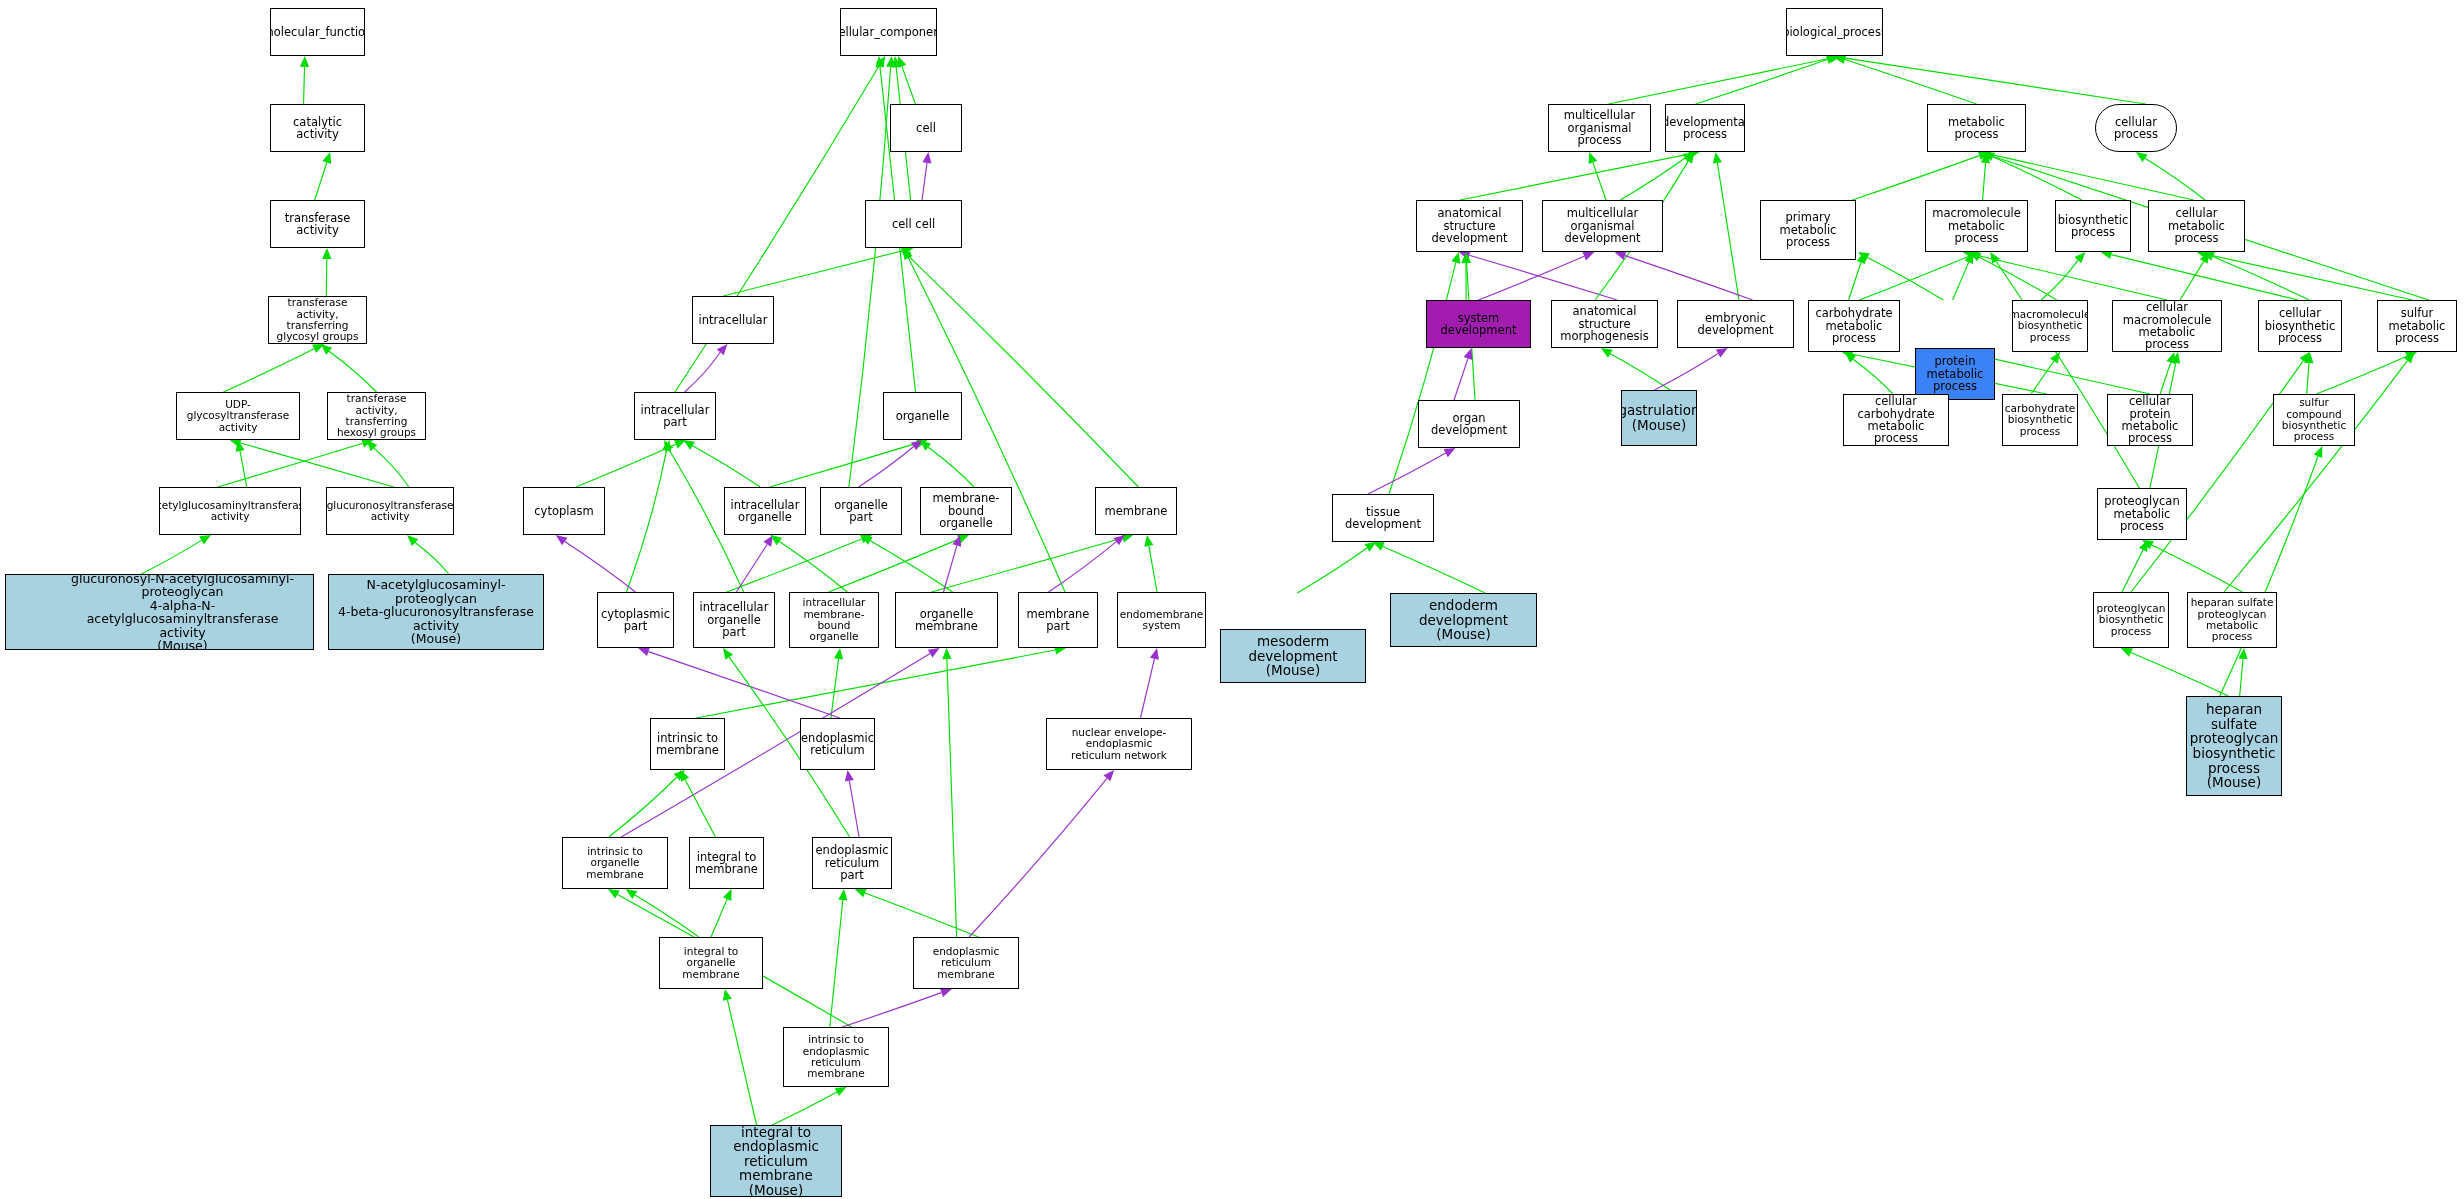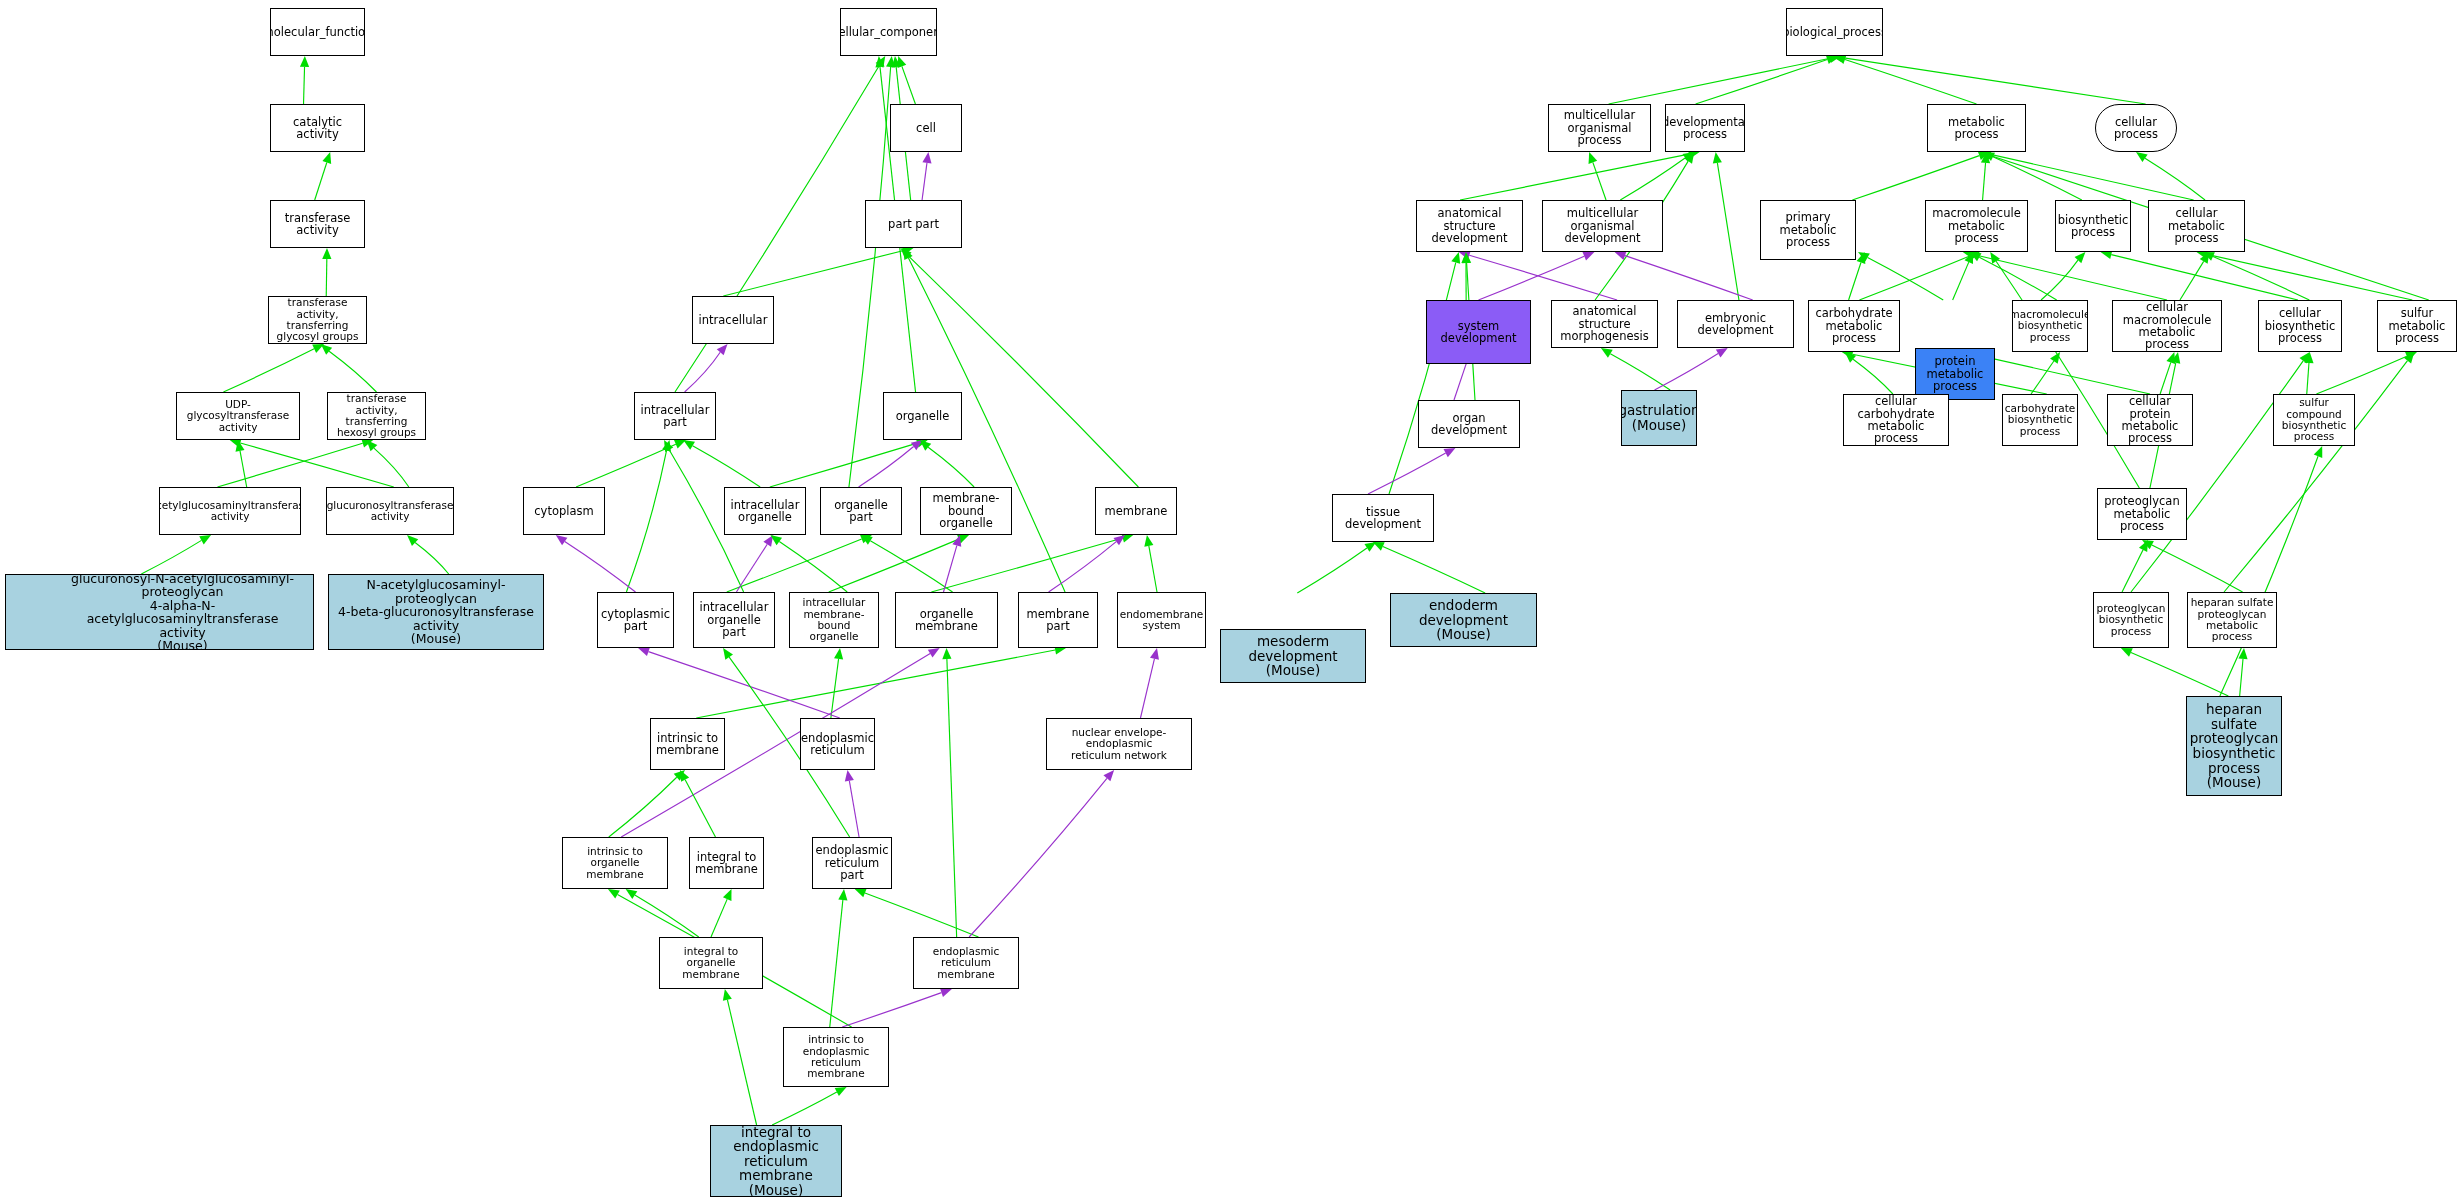--- a/index.html
+++ b/index.html
@@ -263,21 +263,21 @@
     <div class="node t12 hl" style="left: 5px; top: 574px; width: 309px; height: 76px; border-color: rgb(0, 0, 0); background: rgb(168, 210, 224); padding-left: 48px;">glucuronosyl-N-acetylglucosaminyl-proteoglycan
 4-alpha-N-acetylglucosaminyltransferase
 activity
 (Mouse)</div>
     <div class="node t12 hl" style="left: 328px; top: 574px; width: 216px; height: 76px; border-color: rgb(0, 0, 0); background: rgb(168, 210, 224);">N-acetylglucosaminyl-proteoglycan
 4-beta-glucuronosyltransferase
 activity
 (Mouse)</div>
     <div class="node t11" style="left: 840px; top: 8px; width: 97px; height: 48px; border-color: rgb(0, 0, 0); background: rgb(255, 255, 255);">cellular_component</div>
     <div class="node t11" style="left: 890px; top: 104px; width: 72px; height: 48px; border-color: rgb(0, 0, 0); background: rgb(255, 255, 255);">cell</div>
-    <div class="node t11" style="left: 865px; top: 200px; width: 97px; height: 48px; border-color: rgb(0, 0, 0); background: rgb(255, 255, 255);">part part</div>
+    <div class="node t11" style="left: 865px; top: 200px; width: 97px; height: 48px; border-color: rgb(0, 0, 0); background: rgb(255, 255, 255);">cell cell</div>
     <div class="node t11" style="left: 692px; top: 296px; width: 82px; height: 48px; border-color: rgb(0, 0, 0); background: rgb(255, 255, 255);">intracellular</div>
     <div class="node t11" style="left: 634px; top: 392px; width: 82px; height: 48px; border-color: rgb(0, 0, 0); background: rgb(255, 255, 255);">intracellular
 part</div>
     <div class="node t11" style="left: 883px; top: 392px; width: 79px; height: 48px; border-color: rgb(0, 0, 0); background: rgb(255, 255, 255);">organelle</div>
     <div class="node t11" style="left: 523px; top: 487px; width: 82px; height: 48px; border-color: rgb(0, 0, 0); background: rgb(255, 255, 255);">cytoplasm</div>
     <div class="node t11" style="left: 724px; top: 487px; width: 82px; height: 48px; border-color: rgb(0, 0, 0); background: rgb(255, 255, 255);">intracellular
 organelle</div>
     <div class="node t11" style="left: 820px; top: 487px; width: 82px; height: 48px; border-color: rgb(0, 0, 0); background: rgb(255, 255, 255);">organelle part</div>
     <div class="node t11" style="left: 920px; top: 487px; width: 92px; height: 48px; border-color: rgb(0, 0, 0); background: rgb(255, 255, 255);">membrane-bound
 organelle</div>
@@ -328,21 +328,21 @@
     <div class="node t11" style="left: 1542px; top: 200px; width: 121px; height: 52px; border-color: rgb(0, 0, 0); background: rgb(255, 255, 255);">multicellular
 organismal development</div>
     <div class="node t11" style="left: 1760px; top: 200px; width: 96px; height: 60px; border-color: rgb(0, 0, 0); background: rgb(255, 255, 255);">primary metabolic
 process</div>
     <div class="node t11" style="left: 1925px; top: 200px; width: 103px; height: 52px; border-color: rgb(0, 0, 0); background: rgb(255, 255, 255);">macromolecule
 metabolic process</div>
     <div class="node t11" style="left: 2055px; top: 200px; width: 76px; height: 52px; border-color: rgb(0, 0, 0); background: rgb(255, 255, 255);">biosynthetic
 process</div>
     <div class="node t11" style="left: 2148px; top: 200px; width: 97px; height: 52px; border-color: rgb(0, 0, 0); background: rgb(255, 255, 255);">cellular metabolic
 process</div>
-    <div class="node t11" style="left: 1426px; top: 300px; width: 105px; height: 64px; border-color: rgb(0, 0, 0); background: #8b5cf6; text-align: center;">system development</div>
+    <div class="node t11" style="left: 1426px; top: 300px; width: 105px; height: 48px; border-color: rgb(0, 0, 0); background: #a21caf; text-align: center;">system development</div>
     <div class="node t11" style="left: 1551px; top: 300px; width: 107px; height: 48px; border-color: rgb(0, 0, 0); background: rgb(255, 255, 255);">anatomical structure
 morphogenesis</div>
     <div class="node t11" style="left: 1677px; top: 300px; width: 117px; height: 48px; border-color: rgb(0, 0, 0); background: rgb(255, 255, 255);">embryonic development</div>
     <div class="node t11" style="left: 1808px; top: 300px; width: 92px; height: 52px; border-color: rgb(0, 0, 0); background: rgb(255, 255, 255);">carbohydrate
 metabolic process</div>
     <div class="node t11" style="left: 1915px; top: 300px; width: 80px; height: 52px; border-color: rgb(0, 0, 0); background: #3b82f6; margin-top: 48px;">protein metabolic
 process</div>
     <div class="node t10" style="left: 2012px; top: 300px; width: 76px; height: 52px; border-color: rgb(0, 0, 0); background: rgb(255, 255, 255);">macromolecule
 biosynthetic
 process</div>

